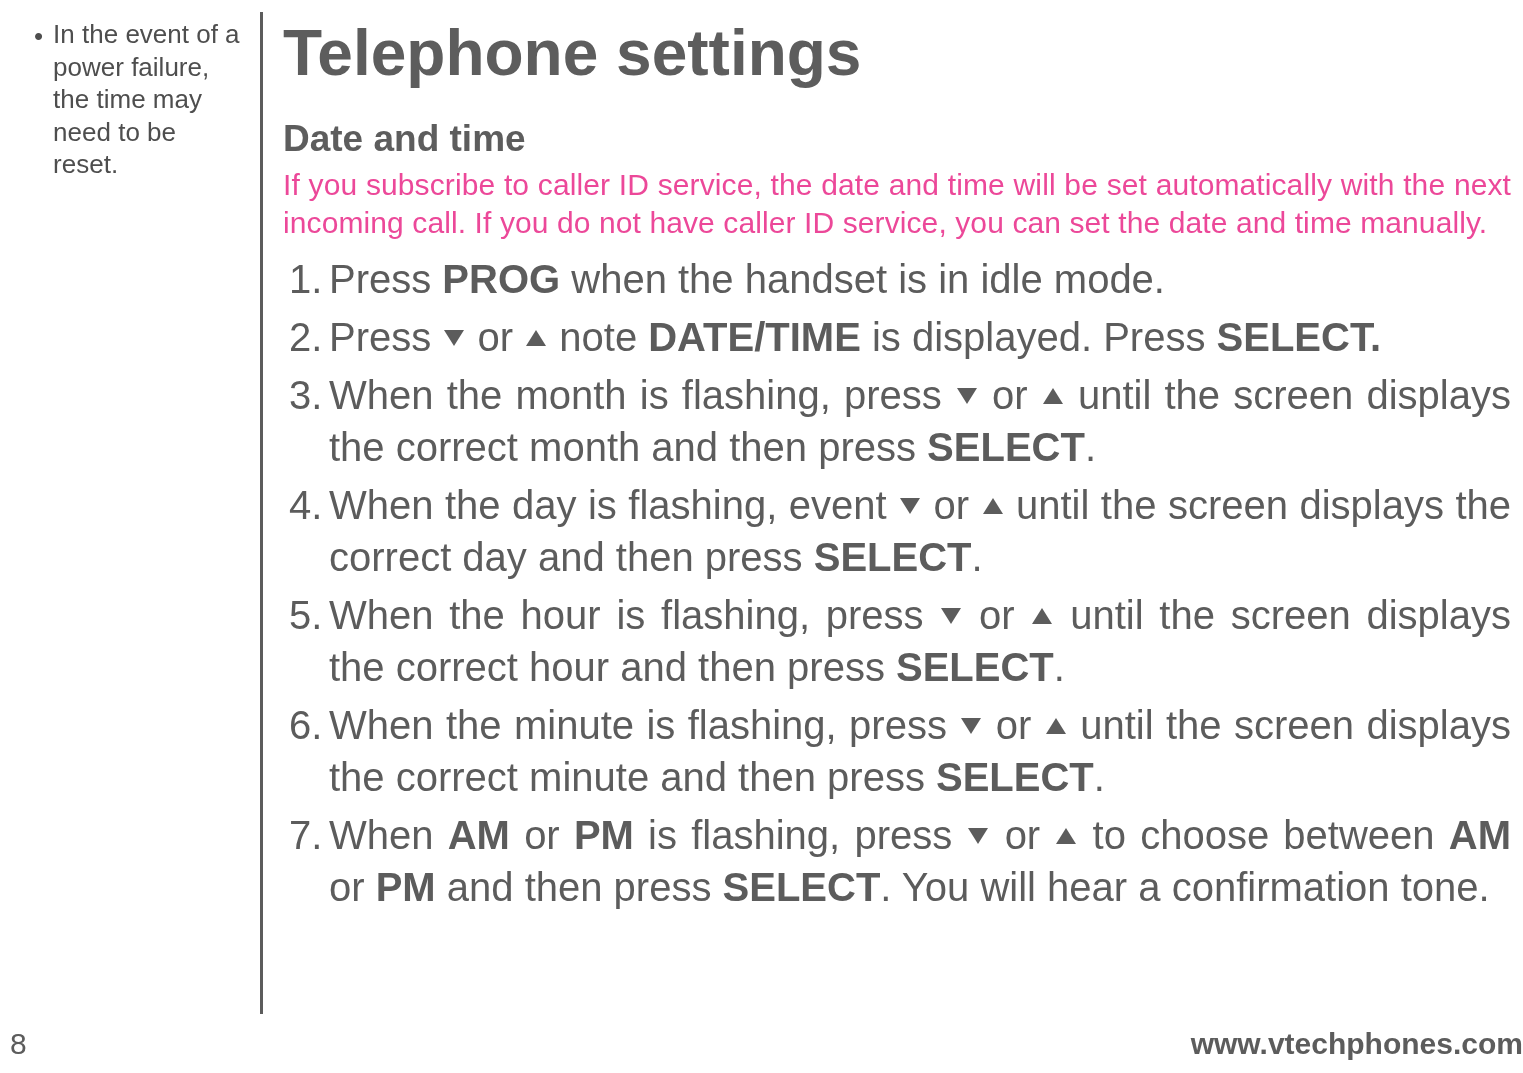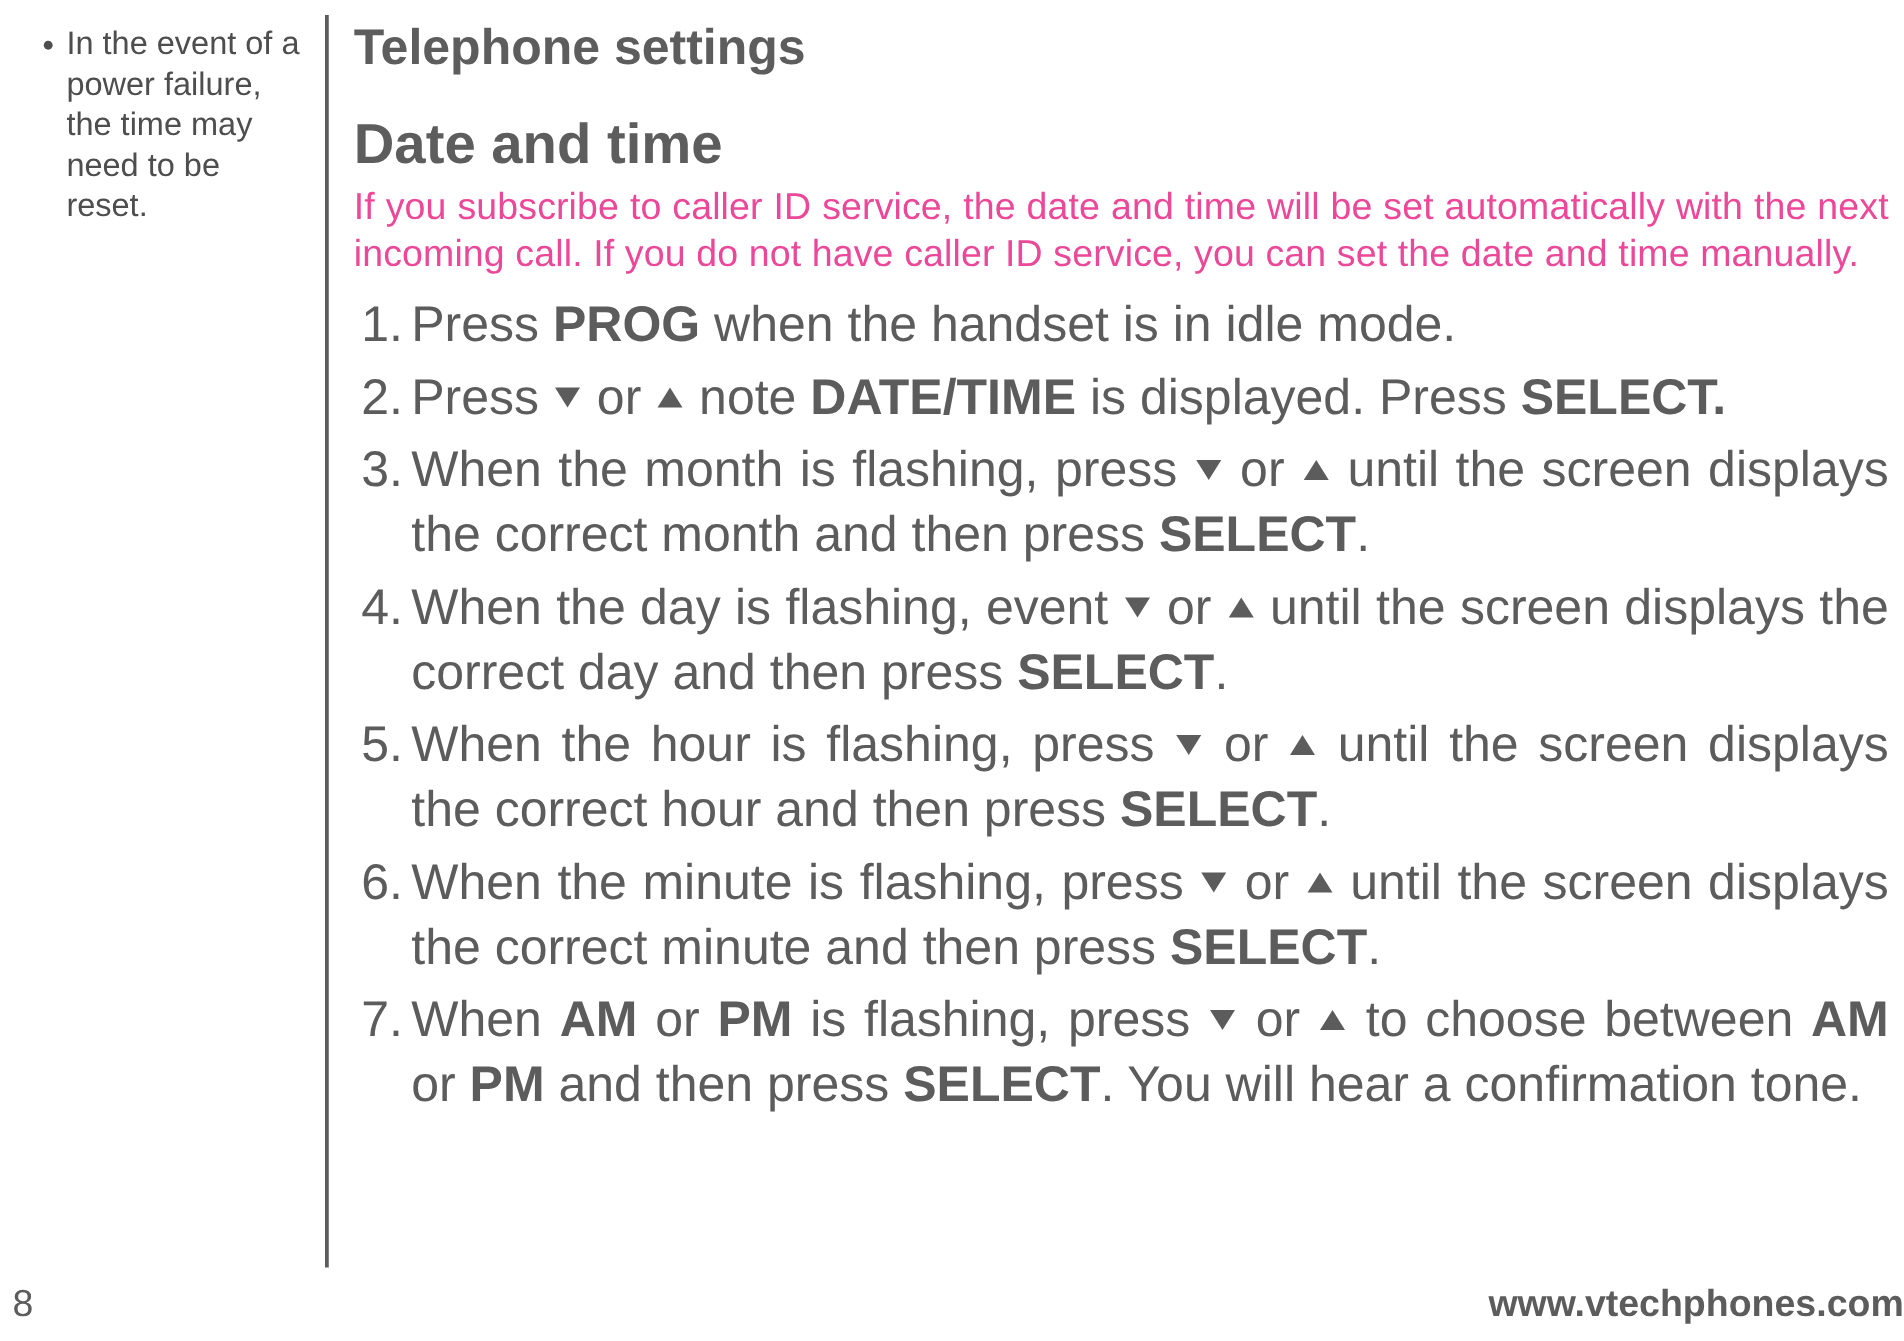--- a/index.html
+++ b/index.html
@@ -53,28 +53,28 @@
     background: #5c5c5c;
     margin: 0 14px 0 8px;
     height: 1002px;
   }
   .main {
     flex: 1 1 auto;
     padding-left: 6px;
     padding-right: 4px;
   }
   .title {
-    font-size: 40px;
+    font-size: 64px;
     font-weight: 700;
     color: #5d5d5d;
     margin-bottom: 28px;
     margin-top: 4px;
   }
   .subtitle {
-    font-size: 45px;
+    font-size: 37px;
     font-weight: 700;
     color: #5d5d5d;
     margin-bottom: 6px;
   }
   .intro {
     font-size: 30px;
     line-height: 1.28;
     text-align: justify;
     margin-bottom: 10px;
     color: #ec4899;

